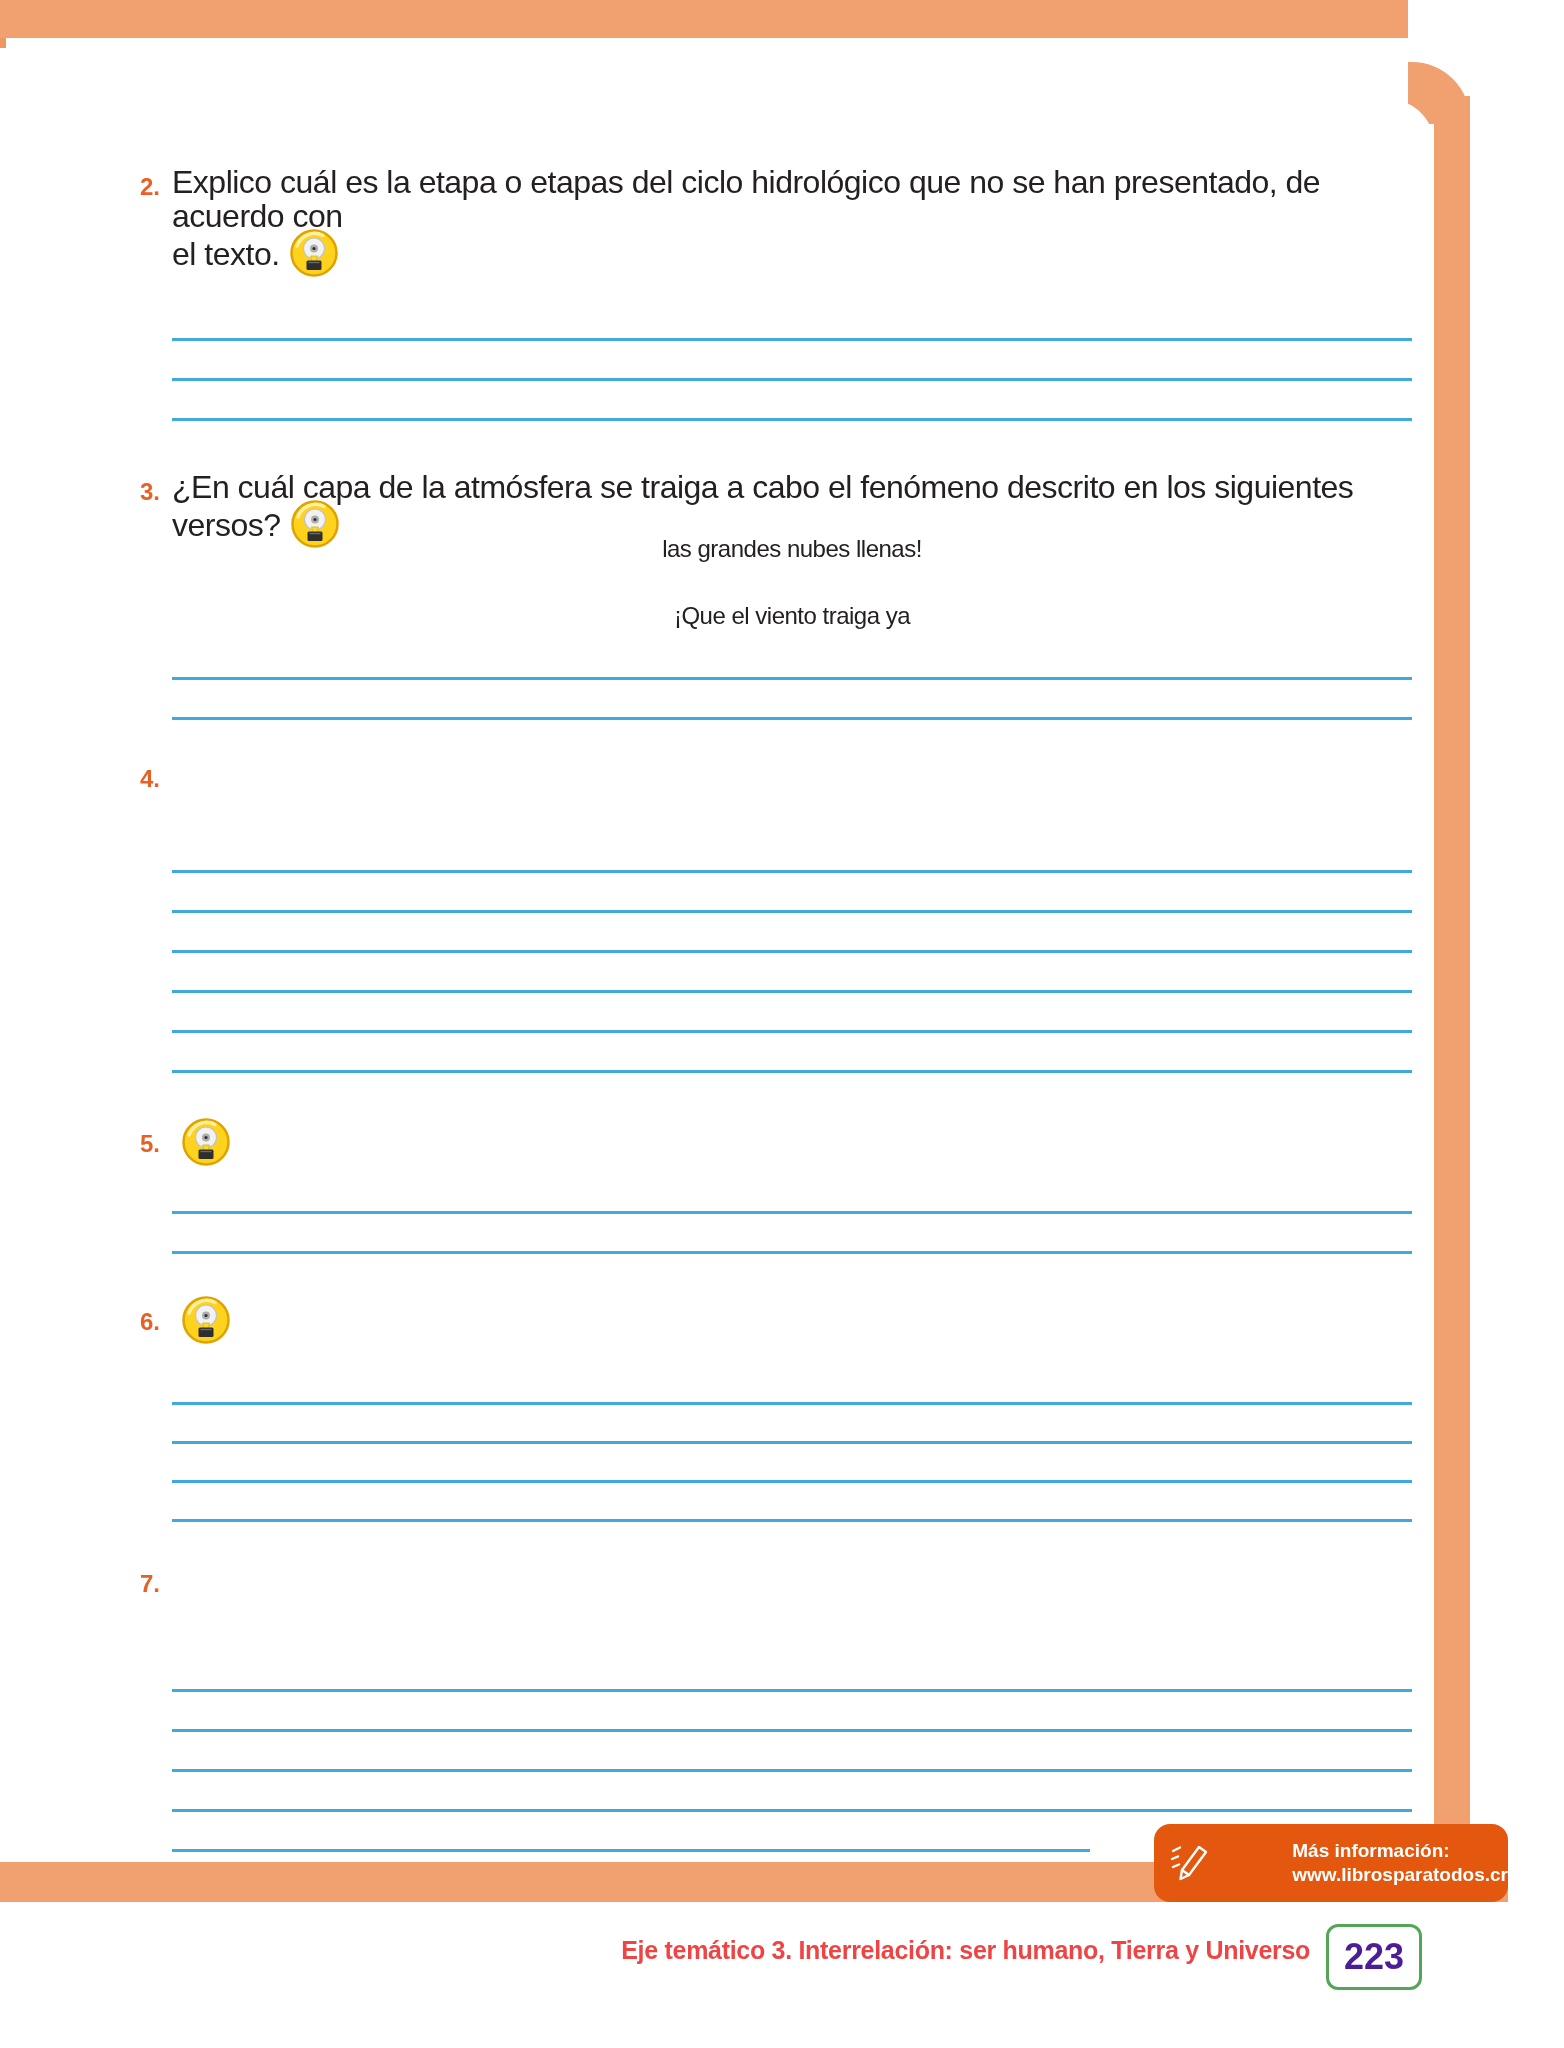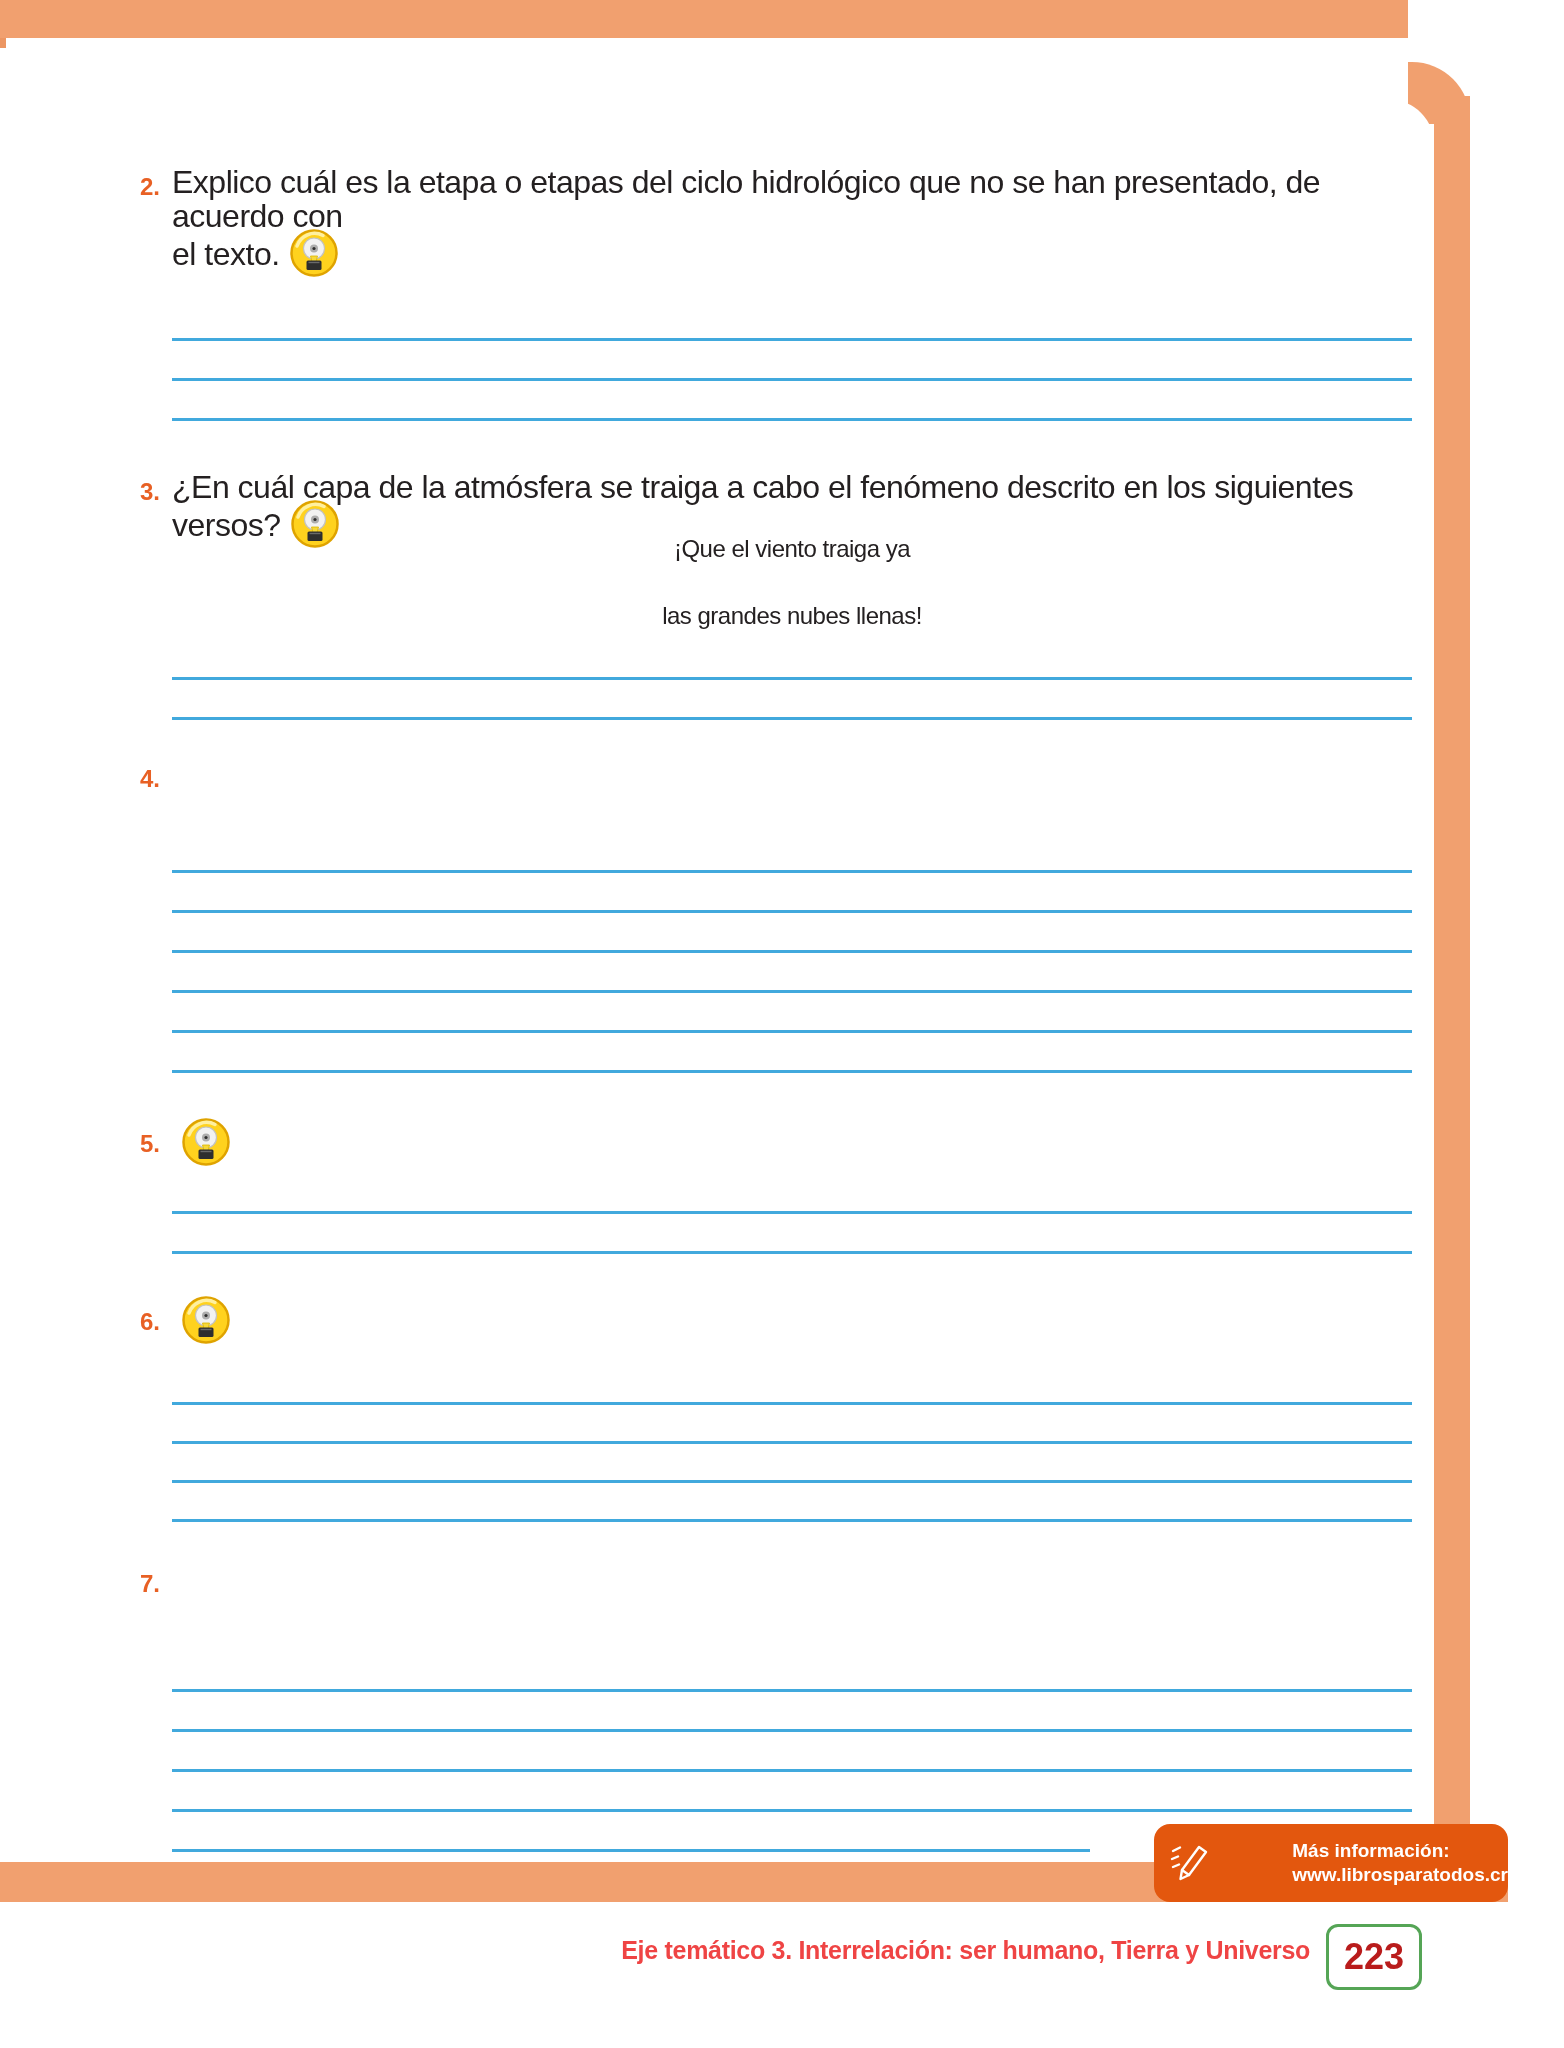--- a/index.html
+++ b/index.html
@@ -41,21 +41,21 @@
   
   #footer-theme{
     position:absolute; left:140px; top:1936px; width:1170px;
     text-align:right; font-size:25px; font-weight:bold; color:#ef4444; letter-spacing:-0.3px;
   }
   #page-number-box{
     position:absolute; left:1326px; top:1924px; width:96px; height:66px;
     border:3px solid #55A556; border-radius:12px; background:#fff;
     display:flex; align-items:center; justify-content:center; box-sizing:border-box;
   }
-  #page-number-box span{font-size:36px; font-weight:bold; color:#b91c1c;}
+  #page-number-box span{font-size:36px; font-weight:bold; color:#4c1d95;}
 </style>
 </head>
 <body>
 
 <div id="page">
 
   <div id="frame-sliver"></div>
   <div id="frame-top" class="frame"></div>
   <div id="frame-corner"></div>
   <div id="frame-corner-inner"></div>
@@ -89,22 +89,22 @@
             <path d="M7 17 A18.5 18.5 0 0 1 33 6.5" stroke="#FFF0A0" stroke-width="3.5" fill="none" stroke-linecap="round"></path>
             <circle cx="24" cy="19.5" r="10.5" fill="#F2F2F2" stroke="#C2C2C2" stroke-width="1.2"></circle>
             <circle cx="24" cy="19.5" r="4" fill="#ADADAD"></circle>
             <circle cx="24" cy="19.5" r="1.6" fill="#2E2E2E"></circle>
             <path d="M20.5 27 L27.5 27 L26 33 L22 33 Z" fill="#F7D838" stroke="#D9B500" stroke-width="0.8"></path>
             <rect x="16.5" y="31.5" width="15" height="9.5" rx="1.5" fill="#2E2E2E"></rect>
             <path d="M18.5 33.5 h11" stroke="#6a6a6a" stroke-width="1.4"></path>
           </svg></span></div>
   </div>
   <div class="verses" style="top:528px">
+    <div class="verse">las grandes nubes llenas!</div>
     <div class="verse">¡Que el viento traiga ya</div>
-    <div class="verse">las grandes nubes llenas!</div>
   </div>
   <div class="answer-lines" style="top:640px">
       <div class="answer-line"></div>
       <div class="answer-line"></div>
     </div>
 
   <div class="q" style="top:757px">
     <span class="qnum">4.</span>
   </div>
   <div class="answer-lines" style="top:833px">

